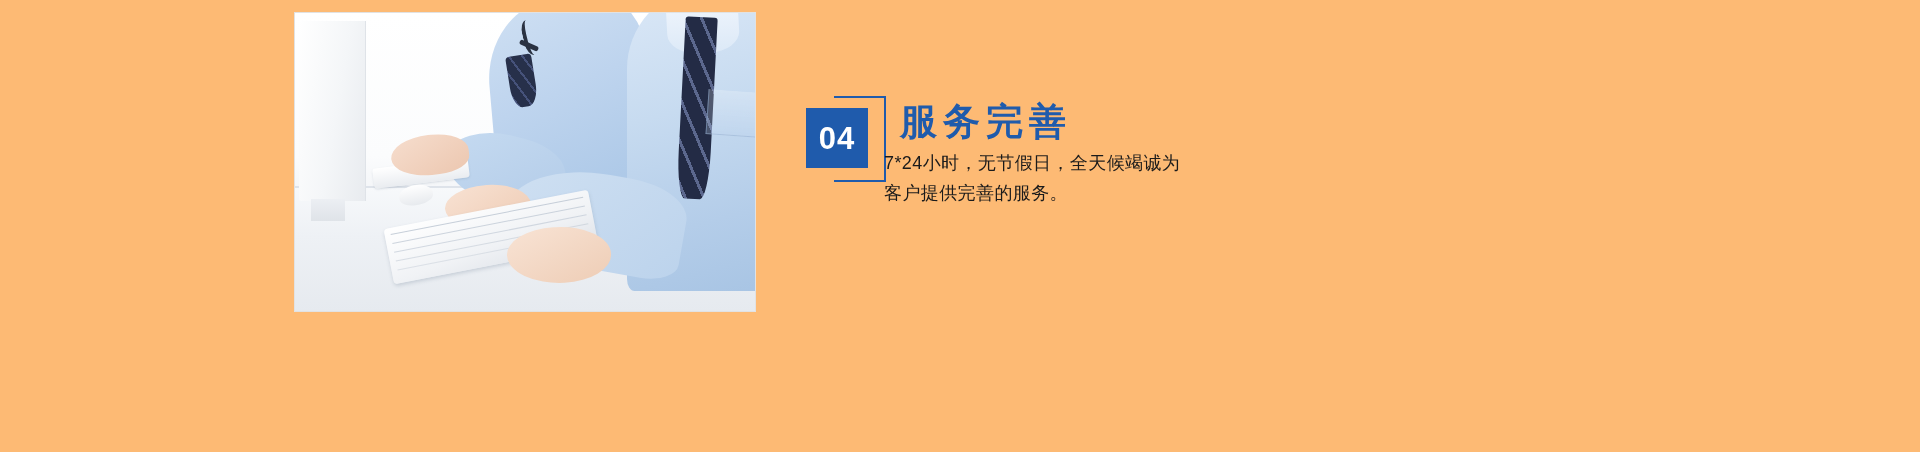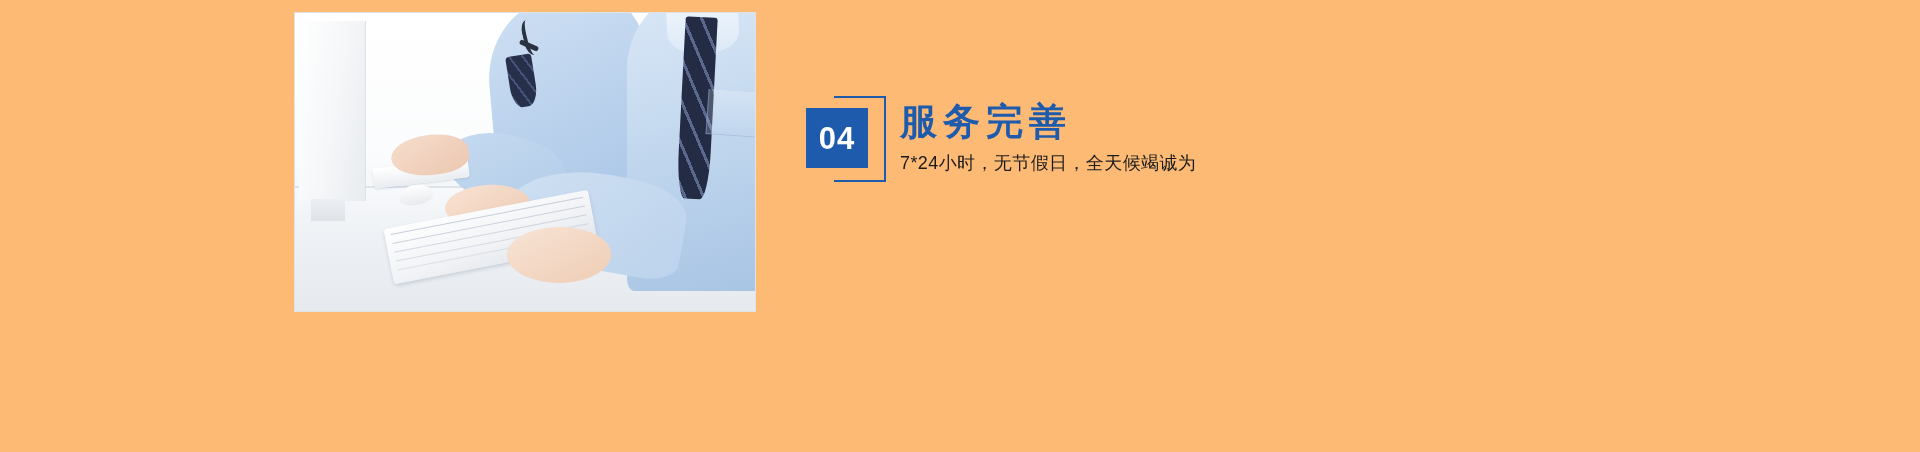--- a/index.html
+++ b/index.html
@@ -330,21 +330,21 @@
     color: #1F5BAC;
     font-size: 37px;
     font-weight: bold;
     letter-spacing: 6px;
     line-height: 1.2;
     white-space: nowrap;
   }
 
   .body-text {
     position: absolute;
-    left: 94px;
+    left: 78px;
     top: 52px;
     width: 406px;
     color: #1b1b1b;
     font-size: 18px;
     line-height: 30px;
     letter-spacing: 0.4px;
   }
   .body-line {
     display: block;
     white-space: nowrap;
@@ -393,18 +393,19 @@
         <div class="badge-bracket"></div>
         <div class="badge-square">
           <span class="badge-num">04</span>
         </div>
       </div>
 
       <div class="title">服务完善</div>
 
       <div class="body-text">
         <span class="body-line">7*24小时，无节假日，全天候竭诚为</span>
+        <span class="body-line">客户提供完善的服务。</span>
       </div>
 
     </div>
   </div>
 
 </div>
 
 </body></html>

